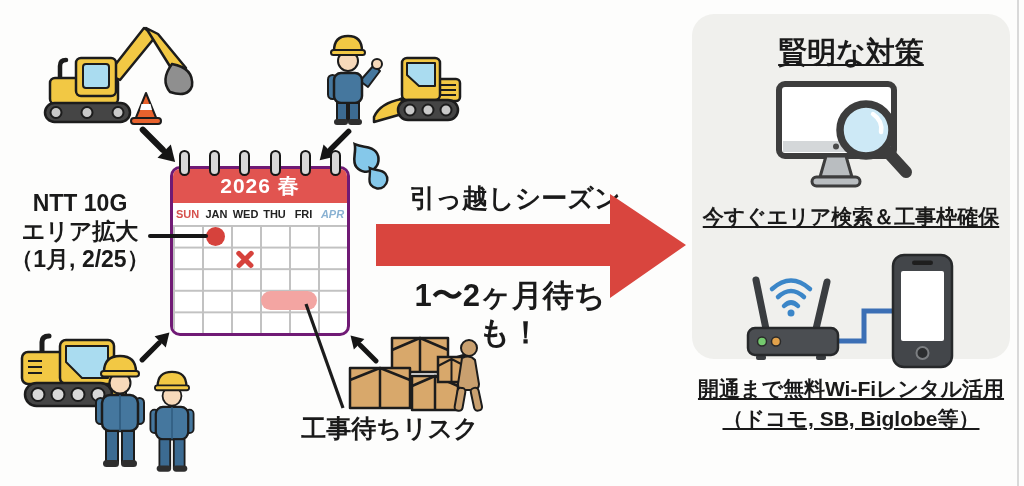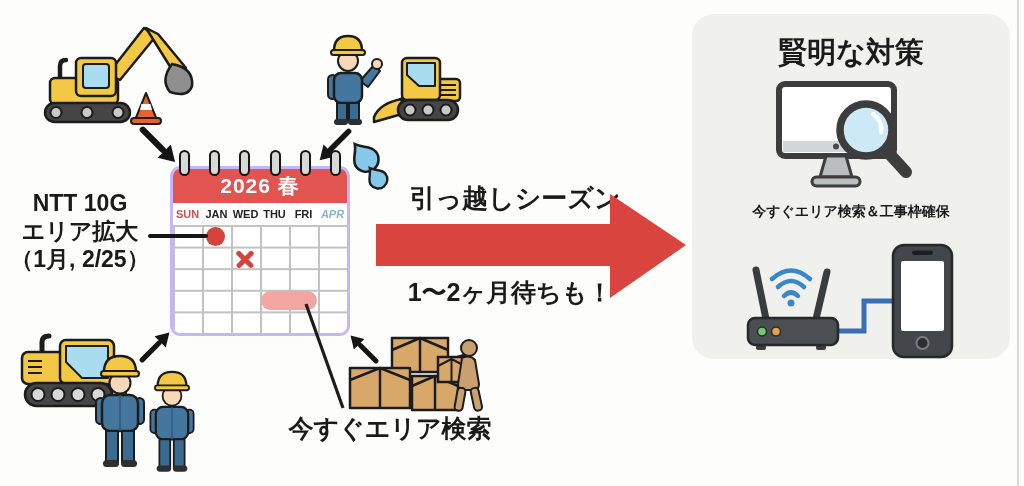--- a/index.html
+++ b/index.html
@@ -8,29 +8,29 @@
     font-family:"Liberation Sans","DejaVu Sans",sans-serif;color:#1a1a1a;
     position:relative;font-weight:700;
   }
   .abs{position:absolute;}
   svg{display:block;}
   
   .lbl{text-align:center;line-height:1.2;}
   #ntt-label{left:-4px;top:189px;width:168px;font-size:23px;line-height:28px;}
   #ntt-line{left:148px;top:234px;width:60px;height:4px;background:#161616;border-radius:2px;z-index:3;}
   #risk-label{left:405px;top:183px;width:220px;font-size:26px;}
-  #wait-label{left:398px;top:277px;width:224px;font-size:25px;}
+  #wait-label{left:398px;top:277px;width:224px;font-size:31px;}
   #moving-label{left:278px;top:413px;width:224px;font-size:25px;line-height:31px;}
   
   #calendar{left:170px;top:150px;width:180px;height:186px;z-index:2;}
   #cal-rings{position:absolute;left:0;top:0;right:0;height:26px;display:flex;
     justify-content:space-between;padding:0 9px;z-index:3;}
   .ring{width:11px;height:26px;background:#d8d8d8;border:2.5px solid #161616;border-radius:6px;box-sizing:border-box;}
   #cal-body{position:absolute;left:0;top:16px;width:180px;height:170px;background:#fff;
-    border:3px solid #c4b5fd;border-radius:10px;box-sizing:border-box;overflow:hidden;}
+    border:3px solid #701a75;border-radius:10px;box-sizing:border-box;overflow:hidden;}
   #cal-header{height:34px;background:#e15450;color:#fff;display:flex;align-items:center;
     justify-content:center;font-size:21px;letter-spacing:1px;}
   #cal-days{height:22px;display:flex;align-items:center;font-size:11px;}
   #cal-days span{flex:1;text-align:center;color:#222;}
   #cal-days .sun{color:#d6514d;}
   #cal-days .apr{color:#8ab2d3;font-style:italic;}
   #cal-grid{position:absolute;left:0;top:56px;right:0;height:108px;
     background-image:linear-gradient(to right,#c2c2c2 1.5px,transparent 1.5px),
                      linear-gradient(to bottom,#c2c2c2 1.5px,transparent 1.5px);
     background-size:calc(100%/6) calc(100%/5);}
@@ -41,24 +41,24 @@
   #cal-x i.b{transform:rotate(-45deg);}
   #cal-pill{position:absolute;left:88px;top:122px;width:56px;height:19px;background:#f3a5a2;border-radius:10px;}
   
   .sm-arrow{z-index:2;}
   #arrow-tr svg{transform:scaleX(-1);}
   #arrow-bl svg{transform:scaleY(-1);}
   #arrow-box svg{transform:scale(-1,-1);}
   #red-arrow{left:372px;top:188px;z-index:1;}
   #moving-line{left:299px;top:299px;z-index:3;}
   
-  #panel{left:692px;top:14px;width:318px;height:345px;background:#f0f0ed;border-radius:22px;}
+  #panel{left:692px;top:14px;width:318px;height:345px;background:#f0f0ed;border-radius:22px;text-decoration:underline;}
   #panel-title{margin-top:19px;text-align:center;font-size:29px;}
   #monitor-icon{margin:7px auto 0;}
-  #action1{margin-top:1px;text-align:center;font-size:14px;}
+  #action1{margin-top:1px;text-align:center;font-size:21px;}
   #router-icon{margin:14px auto 0;}
   #action2{margin-top:3px;text-align:center;font-size:21px;line-height:30px;}
   #edge-line{left:1017px;top:0;width:2px;height:486px;background:#d9d9d9;}
 </style>
 </head>
 <body>
 
 <svg class="abs" style="left:42px;top:24px" width="158" height="102" viewBox="0 0 158 102">
   <polygon points="66,50 102,4 114,12 78,56" fill="#f2c844" stroke="#1c1c1c" stroke-width="2.5" stroke-linejoin="round"></polygon>
   <polygon points="104,4 116,10 144,44 134,52" fill="#f2c844" stroke="#1c1c1c" stroke-width="2.5" stroke-linejoin="round"></polygon>
@@ -240,21 +240,21 @@
       <path d="M4 4 L25 25" stroke="#151515" stroke-width="6.5" stroke-linecap="round" fill="none"></path>
       <polygon points="38,38 19.5,33.5 33.5,19.5" fill="#151515"></polygon>
     </svg>
 </div>
 
 <svg class="abs" id="moving-line" width="50" height="114" viewBox="0 0 50 114">
   <line x1="7" y1="5" x2="44" y2="109" stroke="#1c1c1c" stroke-width="3.2"></line>
 </svg>
 
 <div class="abs lbl" id="moving-label">
-  <div>今すぐエリア検索</div>
+  <div>工事待ちリスク</div>
 </div>
 
 <div class="abs" id="panel">
   <div id="panel-title">賢明な対策</div>
 
   <svg id="monitor-icon" width="150" height="122" viewBox="0 0 150 122">
     <rect x="3" y="4" width="115" height="72" rx="6" fill="#ffffff" stroke="#3d3d3d" stroke-width="6"></rect>
     <rect x="7" y="61" width="107" height="11" fill="#d4d7d9"></rect>
     <circle cx="60" cy="66.5" r="3" fill="#4a4a4a"></circle>
     <polygon points="50,76 70,76 76,97 44,97" fill="#b9bdc0" stroke="#3d3d3d" stroke-width="3"></polygon>
@@ -282,15 +282,19 @@
     <circle cx="20" cy="96.5" r="4.5" fill="#74c96e" stroke="#2a2a2a" stroke-width="1.5"></circle>
     <circle cx="34" cy="96.5" r="4.5" fill="#e2a24b" stroke="#2a2a2a" stroke-width="1.5"></circle>
     <g>
       <rect x="151" y="10" width="59" height="112" rx="11" fill="#43464a" stroke="#26282a" stroke-width="2.5"></rect>
       <rect x="159" y="26" width="43" height="70" rx="2" fill="#ffffff"></rect>
       <rect x="170" y="15.5" width="21" height="4.5" rx="2.25" fill="#1e1e1e"></rect>
       <circle cx="180.5" cy="108" r="6" fill="#2c2e30" stroke="#7c7f82" stroke-width="2"></circle>
     </g>
   </svg>
 
+  <div id="action2">
+    <div>開通まで無料Wi-Fiレンタル活用</div>
+    <div>（ドコモ, SB, Biglobe等）</div>
+  </div>
 </div>
 
 <div class="abs" id="edge-line"></div>
 
 </body></html>

